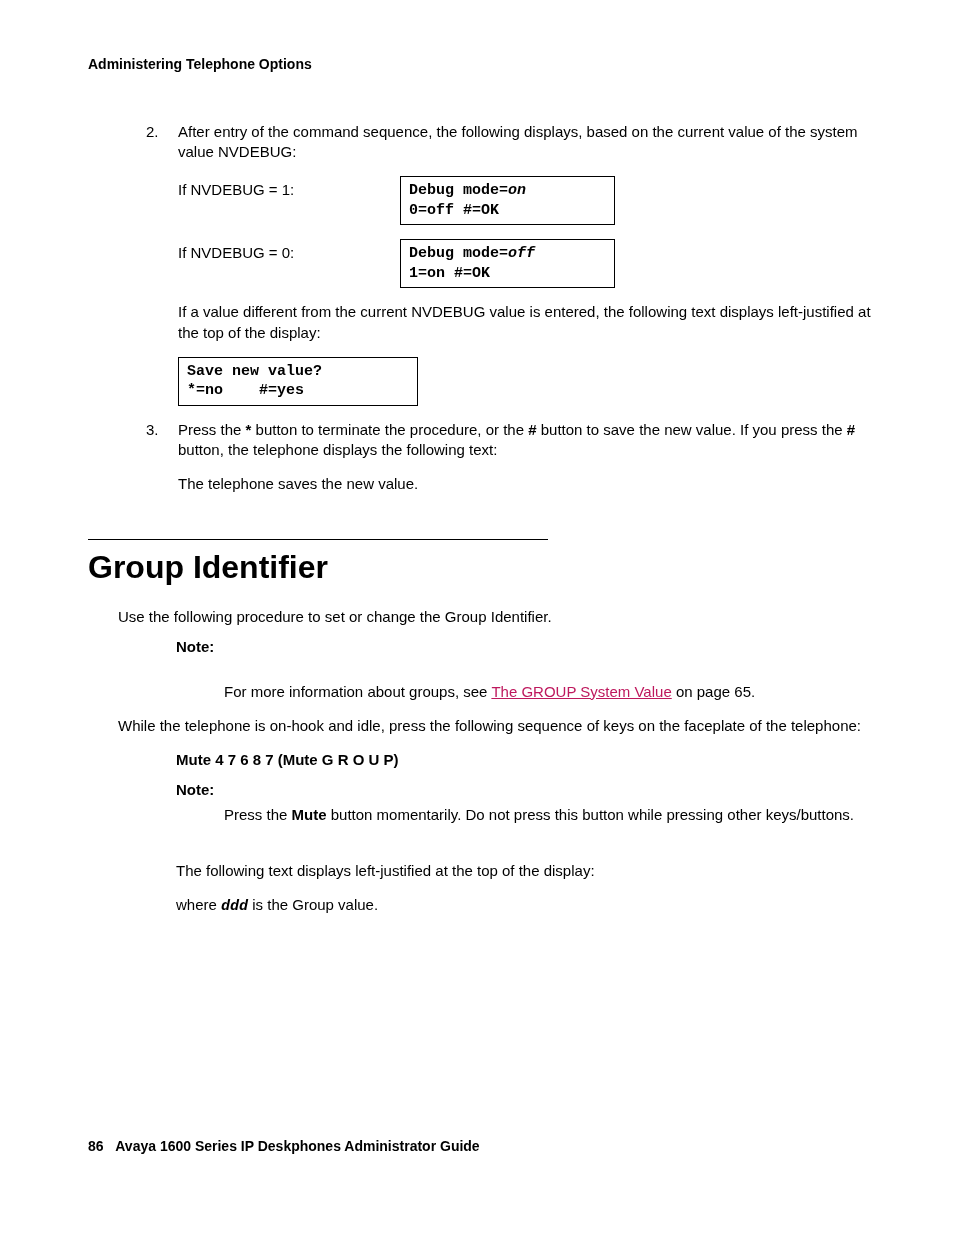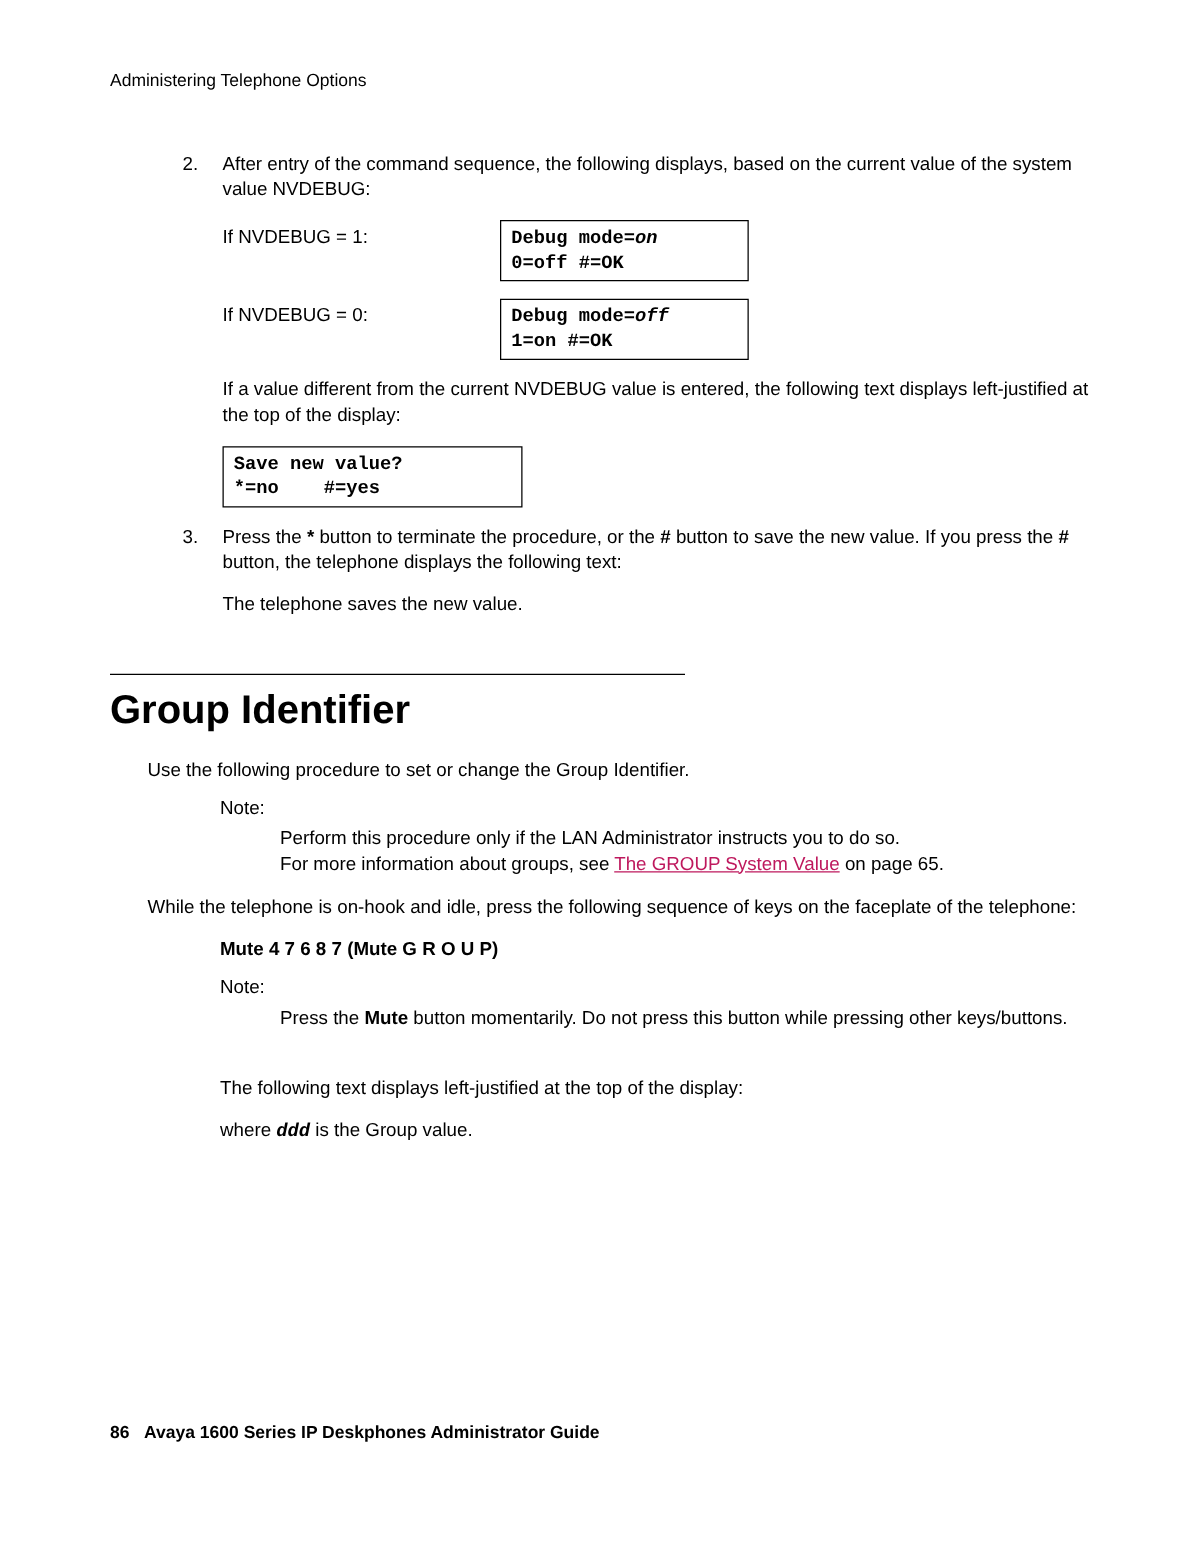--- a/index.html
+++ b/index.html
@@ -6,60 +6,60 @@
     font-family: Arial, Helvetica, sans-serif;
     font-size: 15px;
     color: #000;
     margin: 0;
     padding: 55px 65px 40px 88px;
     width: 954px;
     box-sizing: border-box;
     line-height: 1.35;
   }
   .header {
-    font-weight: normal;
+    font-weight: bold;
     font-size: 14px;
     margin-bottom: 48px;
   }
   .ol-block { margin-left: 58px; }
   .li-row { display: flex; margin-bottom: 8px; }
   .li-num { width: 32px; flex-shrink: 0; }
   .li-body { flex: 1; }
   .pair-row {
     display: flex;
     align-items: flex-start;
     margin-top: 14px;
   }
   .pair-label { width: 222px; flex-shrink: 0; padding-top: 4px; }
   .codebox {
     border: 1px solid #000;
     padding: 4px 8px;
     font-family: "Courier New", monospace;
     font-size: 15px;
     font-weight: bold;
     line-height: 1.3;
-    width: 199px;
+    width: 215px;
     box-sizing: border-box;
   }
   .codebox .ital { font-style: italic; font-family: "Courier New", monospace; }
   .codebox.wide { width: 240px; }
   .para { margin-top: 14px; }
   hr.sep {
     border: none;
     border-top: 1px solid #000;
     width: 460px;
     margin: 44px 0 6px 0;
   }
   h2.section {
     font-size: 32px;
     font-weight: bold;
     margin: 0 0 18px 0;
   }
   .body-indent { margin-left: 30px; }
-  .note-label { font-weight: normal; margin-top: 10px; }
+  .note-label { font-weight: bold; margin-top: 10px; }
   .note-body { margin-left: 48px; margin-top: 4px; }
   a.link { color: #be185d; text-decoration: underline; }
   .footer {
     font-weight: bold;
     font-size: 14px;
     margin-top: 220px;
   }
   .bold { font-weight: bold; }
   .mono-ital { font-family: "Courier New", monospace; font-weight: bold; font-style: italic; }
 </style>
@@ -115,21 +115,21 @@
 <hr class="sep">
 
 <h2 class="section">Group Identifier</h2>
 
 <div class="body-indent">
   <div>Use the following procedure to set or change the Group Identifier.</div>
 
   <div style="margin-left:58px;">
     <div class="note-label">Note:</div>
     <div class="note-body">
-      <span>Perform this procedure only if the LAN Administrator instructs you to do so.</span><br>
+      <br>
       <span>For more information about groups, see </span><a class="link" href="#"> The GROUP System Value</a><span> on page 65.</span>
     </div>
   </div>
 
   <div class="para">While the telephone is on-hook and idle, press the following sequence of keys on the faceplate of the telephone:</div>
 
   <div style="margin-left:58px;">
     <div class="para bold">Mute 4 7 6 8 7 (Mute G R O U P)</div>
 
     <div class="note-label para">Note:</div>

